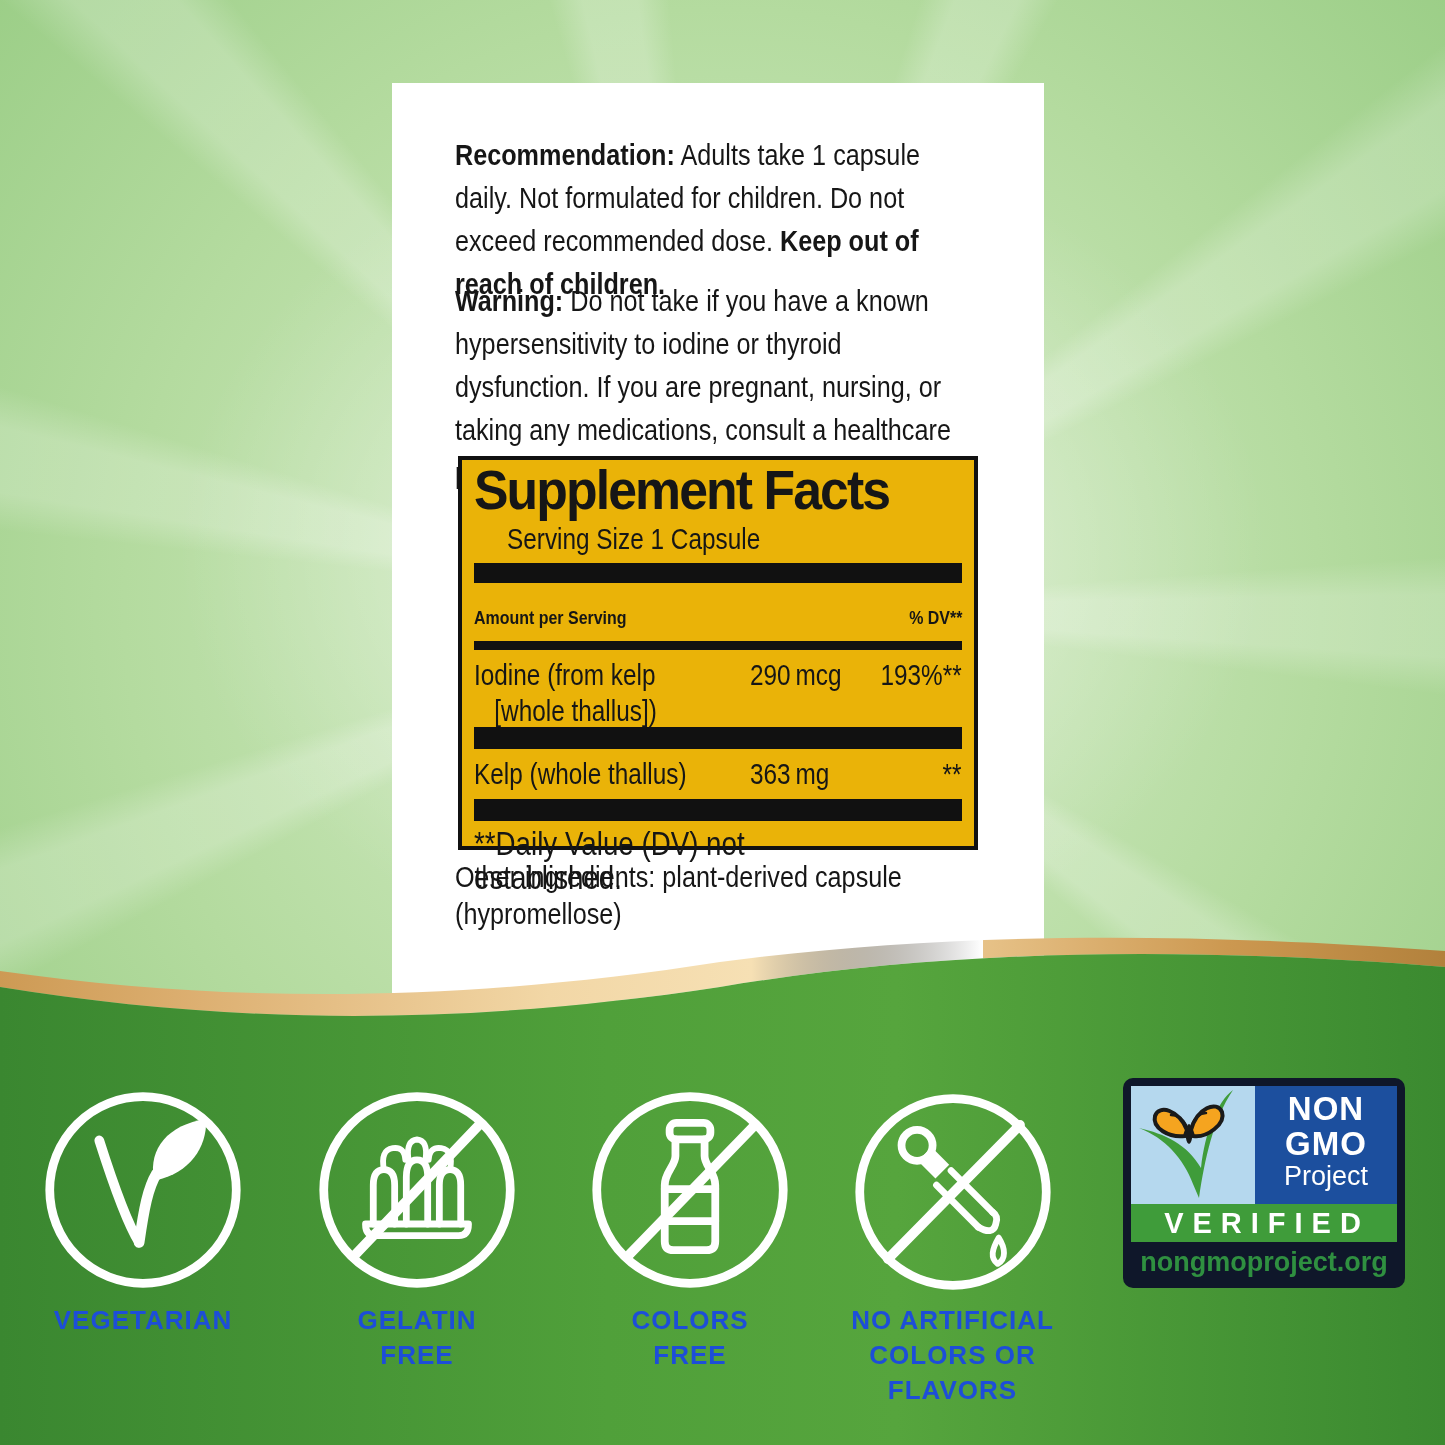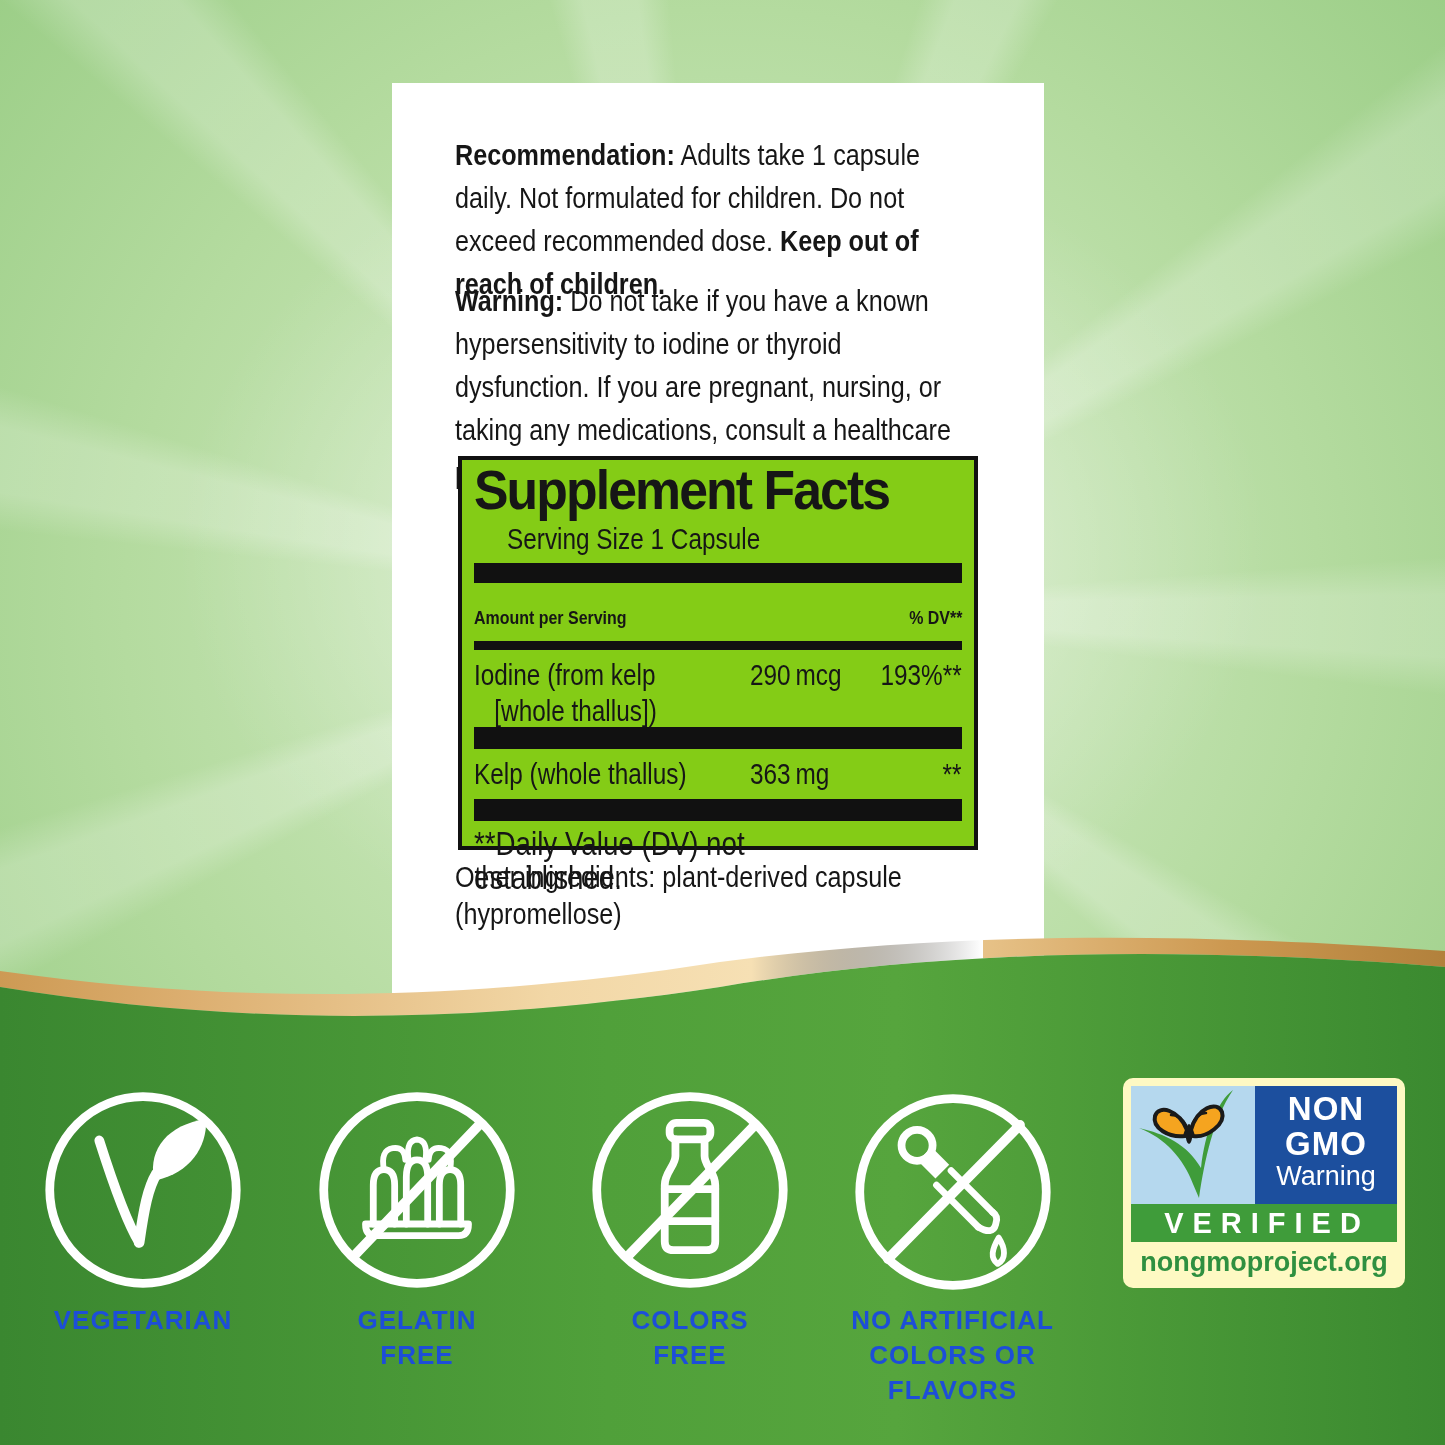--- a/index.html
+++ b/index.html
@@ -14,21 +14,21 @@
   
   .panel{position:absolute;left:392px;top:83px;width:652px;height:917px;background:#ffffff;}
   .para{position:absolute;font-size:30px;line-height:43px;white-space:pre-line;
         transform:scaleX(.84);transform-origin:0 0;width:715px;}
   .para b{font-weight:bold;}
   .rec{left:63px;top:50px;}
   .warn{left:63px;top:196px;}
   .other{left:63px;top:775px;font-size:30px;line-height:37px;}
   
   .sfbox{position:absolute;left:66px;top:373px;width:520px;height:394px;border:4px solid #111;
-         box-sizing:border-box;padding:2px 12px 0;background:#84cc16;}
+         box-sizing:border-box;padding:2px 12px 0;background:#eab308;}
   .sf-title{font-size:55px;font-weight:bold;letter-spacing:-2px;line-height:57px;white-space:nowrap;
             transform:scaleX(.94);transform-origin:0 50%;}
   .sf-serving{font-size:29px;line-height:34px;margin-top:3px;margin-left:33px;}
   .bar{background:#111;}
   .b1{height:20px;margin-top:7px;}
   .b2{height:9px;margin-top:6px;}
   .b3{height:22px;margin-top:3px;}
   .b4{height:22px;margin-top:9px;}
   .sf-header{position:relative;margin-top:18px;height:34px;font-weight:bold;font-size:19px;line-height:34px;}
   .sf-row{position:relative;margin-top:7px;font-size:29px;line-height:36px;}
@@ -38,21 +38,21 @@
   .condR{display:inline-block;transform:scaleX(.84);transform-origin:100% 0;white-space:nowrap;}
   .amt{position:absolute;left:276px;top:0;}
   .dv{position:absolute;right:0;top:0;}
   
   .wave{position:absolute;left:0;top:0;pointer-events:none;}
   
   .badge-icon{position:absolute;width:204px;height:204px;}
   .badge-label{position:absolute;color:#1d4ed8;font-weight:bold;font-size:26px;line-height:35px;
                letter-spacing:1px;text-align:center;white-space:pre-line;}
   
-  .ng{position:absolute;left:1123px;top:1078px;width:282px;height:210px;background:#fef9c3;
+  .ng{position:absolute;left:1123px;top:1078px;width:282px;height:210px;background:#0f172a;
       border-radius:10px;padding:8px;box-sizing:border-box;}
   .ng-top{display:flex;height:118px;}
   .ng-sky{width:124px;background:#b5d8ee;position:relative;overflow:hidden;}
   .ng-blue{flex:1;background:#1c4f9e;color:#fff;text-align:center;padding-top:5px;}
   .ng-non,.ng-gmo{font-size:33px;font-weight:bold;line-height:35px;letter-spacing:1px;}
   .ng-project{font-size:27px;line-height:31px;}
   .ng-verified{height:38px;background:#3f9c3a;color:#fff;text-align:center;font-size:29px;
                font-weight:bold;line-height:38px;letter-spacing:9px;padding-left:6px;overflow:hidden;}
   .ng-url{height:38px;line-height:40px;text-align:center;color:#2f9040;font-size:27px;font-weight:bold;}
 </style>
@@ -196,20 +196,20 @@
             <path d="M56,44 C48,24 28,18 24,30 C21,42 38,52 54,50 Z" fill="#f5a41f" stroke="#1a1a1a" stroke-width="4" stroke-linejoin="round"></path>
             <path d="M60,44 C66,22 86,14 91,26 C95,38 76,52 62,50 Z" fill="#f5a41f" stroke="#1a1a1a" stroke-width="4" stroke-linejoin="round"></path>
             <ellipse cx="58" cy="48" rx="3.4" ry="10" fill="#1a1a1a"></ellipse>
             <path d="M55,39 C51,32 46,29 40,29 M61,39 C64,31 69,27 75,27" fill="none" stroke="#1a1a1a" stroke-width="2.5" stroke-linecap="round"></path>
           </g>
         </svg>
       </div>
       <div class="ng-blue">
         <div class="ng-non">NON</div>
         <div class="ng-gmo">GMO</div>
-        <div class="ng-project">Warning</div>
+        <div class="ng-project">Project</div>
       </div>
     </div>
     <div class="ng-verified">VERIFIED</div>
     <div class="ng-url">nongmoproject.org</div>
   </div>
 
 </div>
 
 </body></html>

